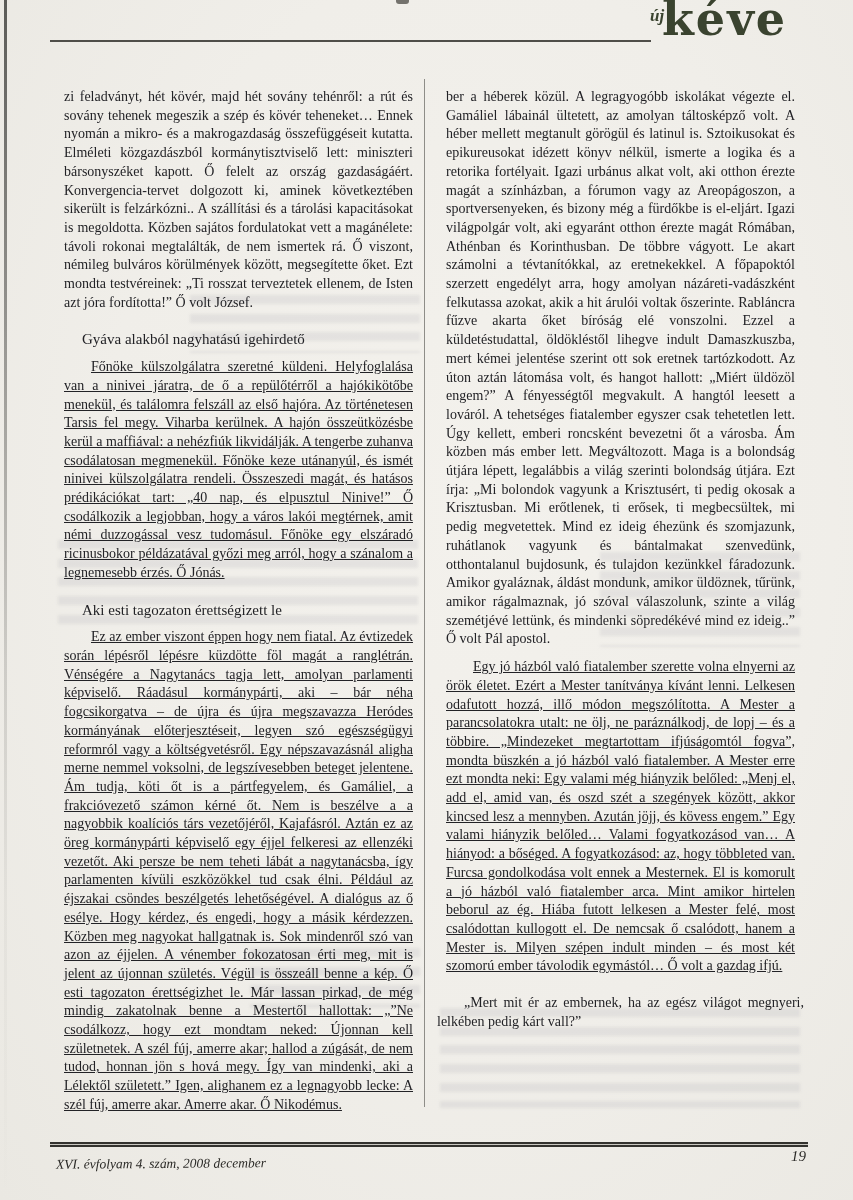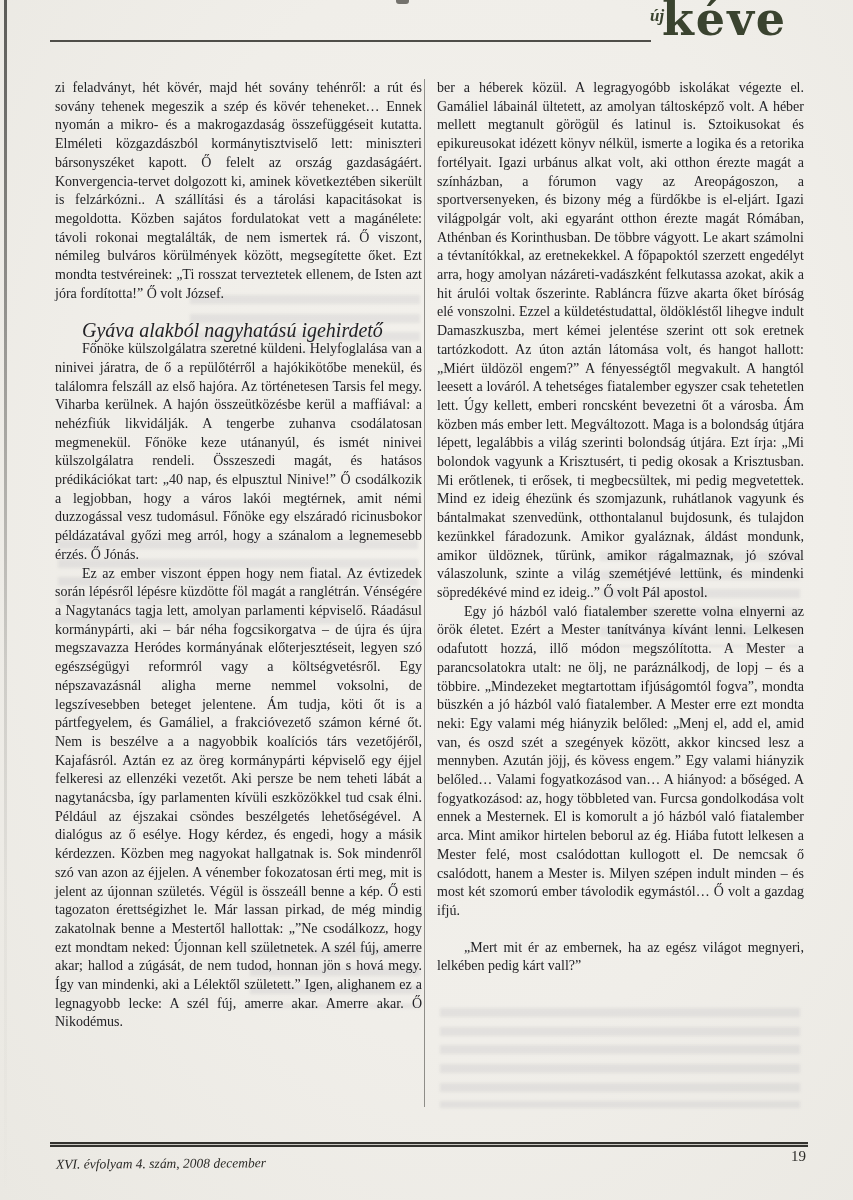--- a/index.html
+++ b/index.html
@@ -31,42 +31,42 @@
   }
   
   .col{
     position:absolute;top:79px;width:367px;
     font-size:14px;line-height:18.7px;text-align:justify;
     z-index:2;
   }
   .col-left{left:55px;}
   .col-right{left:437px;}
   .col-divider{position:absolute;left:424px;top:79px;width:1px;height:1028px;background:#8e8d88;z-index:2;}
-  .para{margin:0;}
-  .indent{text-indent:27px;}
-  .heading{margin:18px 0 0 0;font-style:italic;font-weight:normal;font-size:20px;text-indent:27px;}
+  .para{margin:9px;}
+  .indent{text-indent:27px;text-decoration:underline;}
+  .heading{margin:18px 0 0 0;font-weight:normal;font-size:15px;text-indent:27px;}
   .quote{margin:18px 0 0 0;text-indent:27px;}
   
   .ghost{
     position:absolute;z-index:1;
     background:repeating-linear-gradient(180deg, rgba(105,105,125,.10) 0px, rgba(105,105,125,.10) 9px, rgba(105,105,125,0) 9px, rgba(105,105,125,0) 18.7px);
     filter:blur(1.6px);
   }
   .ghost-l1{left:190px;top:295px;width:230px;height:58px;}
   .ghost-l2{left:58px;top:540px;width:360px;height:88px;}
   .ghost-l3{left:250px;top:948px;width:170px;height:60px;}
   .ghost-r1{left:600px;top:552px;width:200px;height:95px;}
   .ghost-r2{left:440px;top:1008px;width:360px;height:100px;}
   
   .footer-rule{
     position:absolute;left:50px;top:1142px;width:758px;height:5px;
     background:linear-gradient(180deg,#33322e 0 2px,#c9c7c0 2px 3px,#33322e 3px 5px);
   }
   .issue{position:absolute;left:56px;top:1156px;font-style:italic;font-size:13.5px;color:#2c2b28;transform:rotate(-0.4deg);}
-  .page-num{position:absolute;left:760px;top:1148px;width:46px;text-align:right;font-size:15px;color:#2c2b28;}
+  .page-num{position:absolute;left:760px;top:1148px;width:46px;text-align:right;font-size:15px;color:#2c2b28;font-style:italic;}
 </style>
 </head>
 <body>
 
 <div class="page">
 
   <div class="scan-edge"></div>
   <div class="top-mark"></div>
 
   <div class="header-rule"></div>
@@ -78,20 +78,21 @@
   <div class="ghost ghost-l1"></div>
   <div class="ghost ghost-l2"></div>
   <div class="ghost ghost-l3"></div>
   <div class="ghost ghost-r1"></div>
   <div class="ghost ghost-r2"></div>
 
   <div class="col col-left">
     <p class="para">zi feladványt, hét kövér, majd hét sovány tehénről: a rút és sovány tehenek megeszik a szép és kövér teheneket… Ennek nyomán a mikro- és a makrogazdaság összefüggéseit kutatta. Elméleti közgazdászból kormánytisztviselő lett: miniszteri bársonyszéket kapott. Ő felelt az ország gazdaságáért. Konvergencia-tervet dolgozott ki, aminek következtében sikerült is felzárkózni.. A szállítási és a tárolási kapacitásokat is megoldotta. Közben sajátos fordulatokat vett a magánélete: távoli rokonai megtalálták, de nem ismertek rá. Ő viszont, némileg bulváros körülmények között, megsegítette őket. Ezt mondta testvéreinek: „Ti rosszat terveztetek ellenem, de Isten azt jóra fordította!” Ő volt József.</p>
     <h3 class="heading">Gyáva alakból nagyhatású igehirdető</h3>
     <p class="para indent">Főnöke külszolgálatra szeretné küldeni. Helyfoglalása van a ninivei járatra, de ő a repülőtérről a hajókikötőbe menekül, és találomra felszáll az első hajóra. Az történetesen Tarsis fel megy. Viharba kerülnek. A hajón összeütközésbe kerül a maffiával: a nehézfiúk likvidálják. A tengerbe zuhanva csodálatosan megmenekül. Főnöke keze utánanyúl, és ismét ninivei külszolgálatra rendeli. Összeszedi magát, és hatásos prédikációkat tart: „40 nap, és elpusztul Ninive!” Ő csodálkozik a legjobban, hogy a város lakói megtérnek, amit némi duzzogással vesz tudomásul. Főnöke egy elszáradó ricinusbokor példázatával győzi meg arról, hogy a szánalom a legnemesebb érzés. Ő Jónás.</p>
+    <h3 class="heading">Aki esti tagozaton érettségizett le</h3>
     <p class="para indent">Ez az ember viszont éppen hogy nem fiatal. Az évtizedek során lépésről lépésre küzdötte föl magát a ranglétrán. Vénségére a Nagytanács tagja lett, amolyan parlamenti képviselő. Ráadásul kormánypárti, aki – bár néha fogcsikorgatva – de újra és újra megszavazza Heródes kormányának előterjesztéseit, legyen szó egészségügyi reformról vagy a költségvetésről. Egy népszavazásnál aligha merne nemmel voksolni, de legszívesebben beteget jelentene. Ám tudja, köti őt is a pártfegyelem, és Gamáliel, a frakcióvezető számon kérné őt. Nem is beszélve a a nagyobbik koalíciós társ vezetőjéről, Kajafásról. Aztán ez az öreg kormánypárti képviselő egy éjjel felkeresi az ellenzéki vezetőt. Aki persze be nem teheti lábát a nagytanácsba, így parlamenten kívüli eszközökkel tud csak élni. Például az éjszakai csöndes beszélgetés lehetőségével. A dialógus az ő esélye. Hogy kérdez, és engedi, hogy a másik kérdezzen. Közben meg nagyokat hallgatnak is. Sok mindenről szó van azon az éjjelen. A vénember fokozatosan érti meg, mit is jelent az újonnan születés. Végül is összeáll benne a kép. Ő esti tagozaton érettségizhet le. Már lassan pirkad, de még mindig zakatolnak benne a Mestertől hallottak: „”Ne csodálkozz, hogy ezt mondtam neked: Újonnan kell születnetek. A szél fúj, amerre akar; hallod a zúgását, de nem tudod, honnan jön s hová megy. Így van mindenki, aki a Lélektől született.” Igen, alighanem ez a legnagyobb lecke: A szél fúj, amerre akar. Amerre akar. Ő Nikodémus.</p>
   </div>
 
   <div class="col-divider"></div>
 
   <div class="col col-right">
     <p class="para">ber a héberek közül. A legragyogóbb iskolákat végezte el. Gamáliel lábainál ültetett, az amolyan táltosképző volt. A héber mellett megtanult görögül és latinul is. Sztoikusokat és epikureusokat idézett könyv nélkül, ismerte a logika és a retorika fortélyait. Igazi urbánus alkat volt, aki otthon érezte magát a színházban, a fórumon vagy az Areopágoszon, a sportversenyeken, és bizony még a fürdőkbe is el-eljárt. Igazi világpolgár volt, aki egyaránt otthon érezte magát Rómában, Athénban és Korinthusban. De többre vágyott. Le akart számolni a tévtanítókkal, az eretnekekkel. A főpapoktól szerzett engedélyt arra, hogy amolyan názáreti-vadászként felkutassa azokat, akik a hit árulói voltak őszerinte. Rabláncra fűzve akarta őket bíróság elé vonszolni. Ezzel a küldetéstudattal, öldökléstől lihegve indult Damaszkuszba, mert kémei jelentése szerint ott sok eretnek tartózkodott. Az úton aztán látomása volt, és hangot hallott: „Miért üldözöl engem?” A fényességtől megvakult. A hangtól leesett a lováról. A tehetséges fiatalember egyszer csak tehetetlen lett. Úgy kellett, emberi roncsként bevezetni őt a városba. Ám közben más ember lett. Megváltozott. Maga is a bolondság útjára lépett, legalábbis a világ szerinti bolondság útjára. Ezt írja: „Mi bolondok vagyunk a Krisztusért, ti pedig okosak a Krisztusban. Mi erőtlenek, ti erősek, ti megbecsültek, mi pedig megvetettek. Mind ez ideig éhezünk és szomjazunk, ruhátlanok vagyunk és bántalmakat szenvedünk, otthontalanul bujdosunk, és tulajdon kezünkkel fáradozunk. Amikor gyaláznak, áldást mondunk, amikor üldöznek, tűrünk, amikor rágalmaznak, jó szóval válaszolunk, szinte a világ szemétjévé lettünk, és mindenki söpredékévé mind ez ideig..” Ő volt Pál apostol.</p>
     <p class="para indent">Egy jó házból való fiatalember szerette volna elnyerni az örök életet. Ezért a Mester tanítványa kívánt lenni. Lelkesen odafutott hozzá, illő módon megszólította. A Mester a parancsolatokra utalt: ne ölj, ne paráználkodj, de lopj – és a többire. „Mindezeket megtartottam ifjúságomtól fogva”, mondta büszkén a jó házból való fiatalember. A Mester erre ezt mondta neki: Egy valami még hiányzik belőled: „Menj el, add el, amid van, és oszd szét a szegények között, akkor kincsed lesz a mennyben. Azután jöjj, és kövess engem.” Egy valami hiányzik belőled… Valami fogyatkozásod van… A hiányod: a bőséged. A fogyatkozásod: az, hogy többleted van. Furcsa gondolkodása volt ennek a Mesternek. El is komorult a jó házból való fiatalember arca. Mint amikor hirtelen beborul az ég. Hiába futott lelkesen a Mester felé, most csalódottan kullogott el. De nemcsak ő csalódott, hanem a Mester is. Milyen szépen indult minden – és most két szomorú ember távolodik egymástól… Ő volt a gazdag ifjú.</p>
     <p class="quote">„Mert mit ér az embernek, ha az egész világot megnyeri, lelkében pedig kárt vall?”</p>
   </div>

